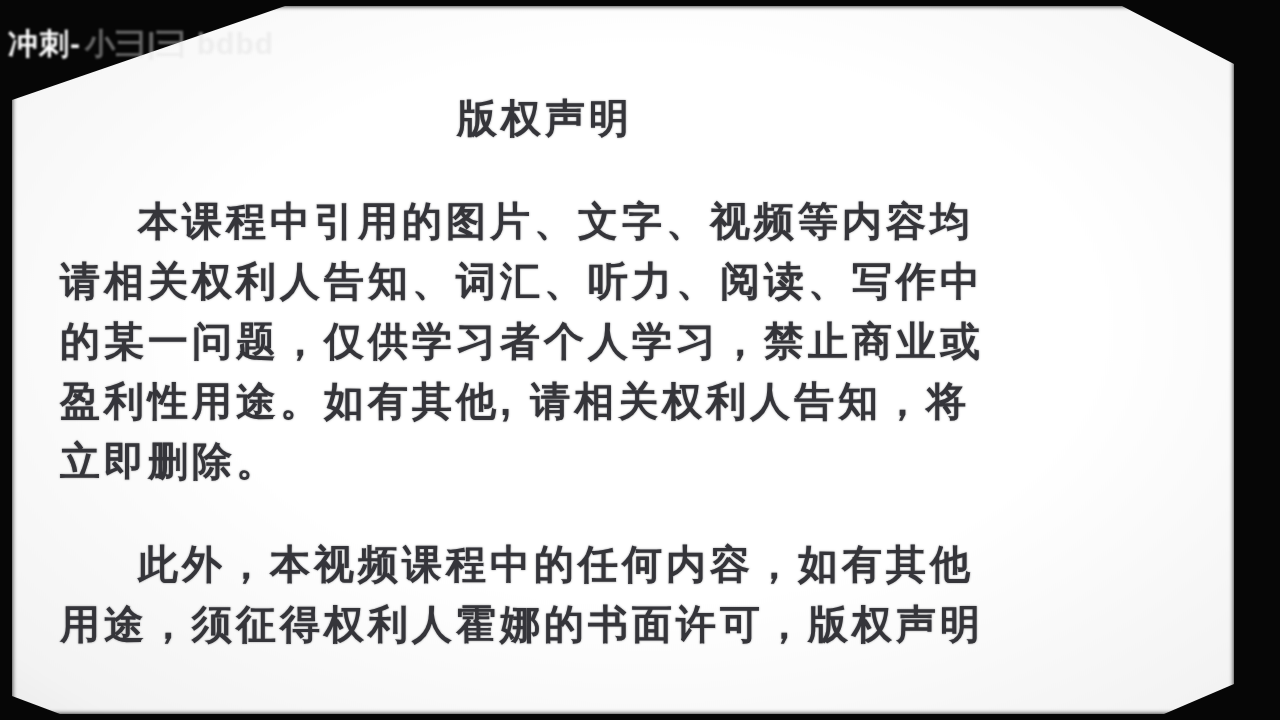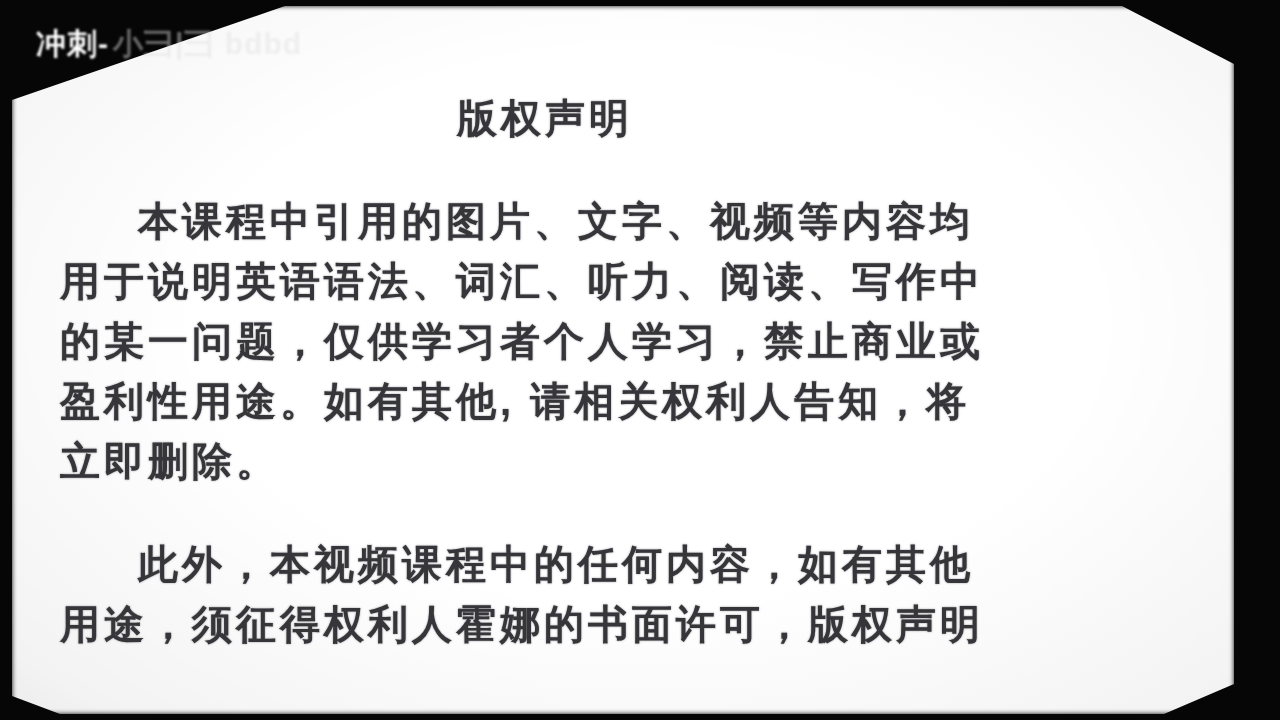--- a/index.html
+++ b/index.html
@@ -26,21 +26,21 @@
       1222px 678px,
       1152px 708px,
       48px 708px,
       0 690px,
       0 94px
     );
     filter: blur(2.5px);
   }
   .watermark {
     position: absolute;
-    left: 36px;
+    left: 8px;
     top: 24px;
     font-size: 30px;
     font-weight: bold;
     letter-spacing: 1px;
     white-space: nowrap;
     filter: blur(0.8px);
   }
   .wm-main { color: #ffffff; }
   .wm-faint { color: rgba(225, 225, 225, 0.45); margin-left: 4px; }
   .content {
@@ -69,20 +69,20 @@
 <div class="stage">
   <div class="paper"></div>
 
   <div class="watermark">
     <span class="wm-main">冲刺-</span><span class="wm-faint">小彐|彐 bdbd</span>
   </div>
 
   <div class="content">
     <div class="title-line">版权声明</div>
     <div class="line indent">本课程中引用的图片、文字、视频等内容均</div>
-    <div class="line">用于说明英语语法、词汇、听力、阅读、写作中</div>
+    <div class="line">请相关权利人告知、词汇、听力、阅读、写作中</div>
     <div class="line">的某一问题，仅供学习者个人学习，禁止商业或</div>
     <div class="line">盈利性用途。如有其他, 请相关权利人告知，将</div>
     <div class="line">立即删除。</div>
     <div class="line indent">此外，本视频课程中的任何内容，如有其他</div>
     <div class="line">用途，须征得权利人霍娜的书面许可，版权声明</div>
   </div>
 </div>
 
 </body></html>

